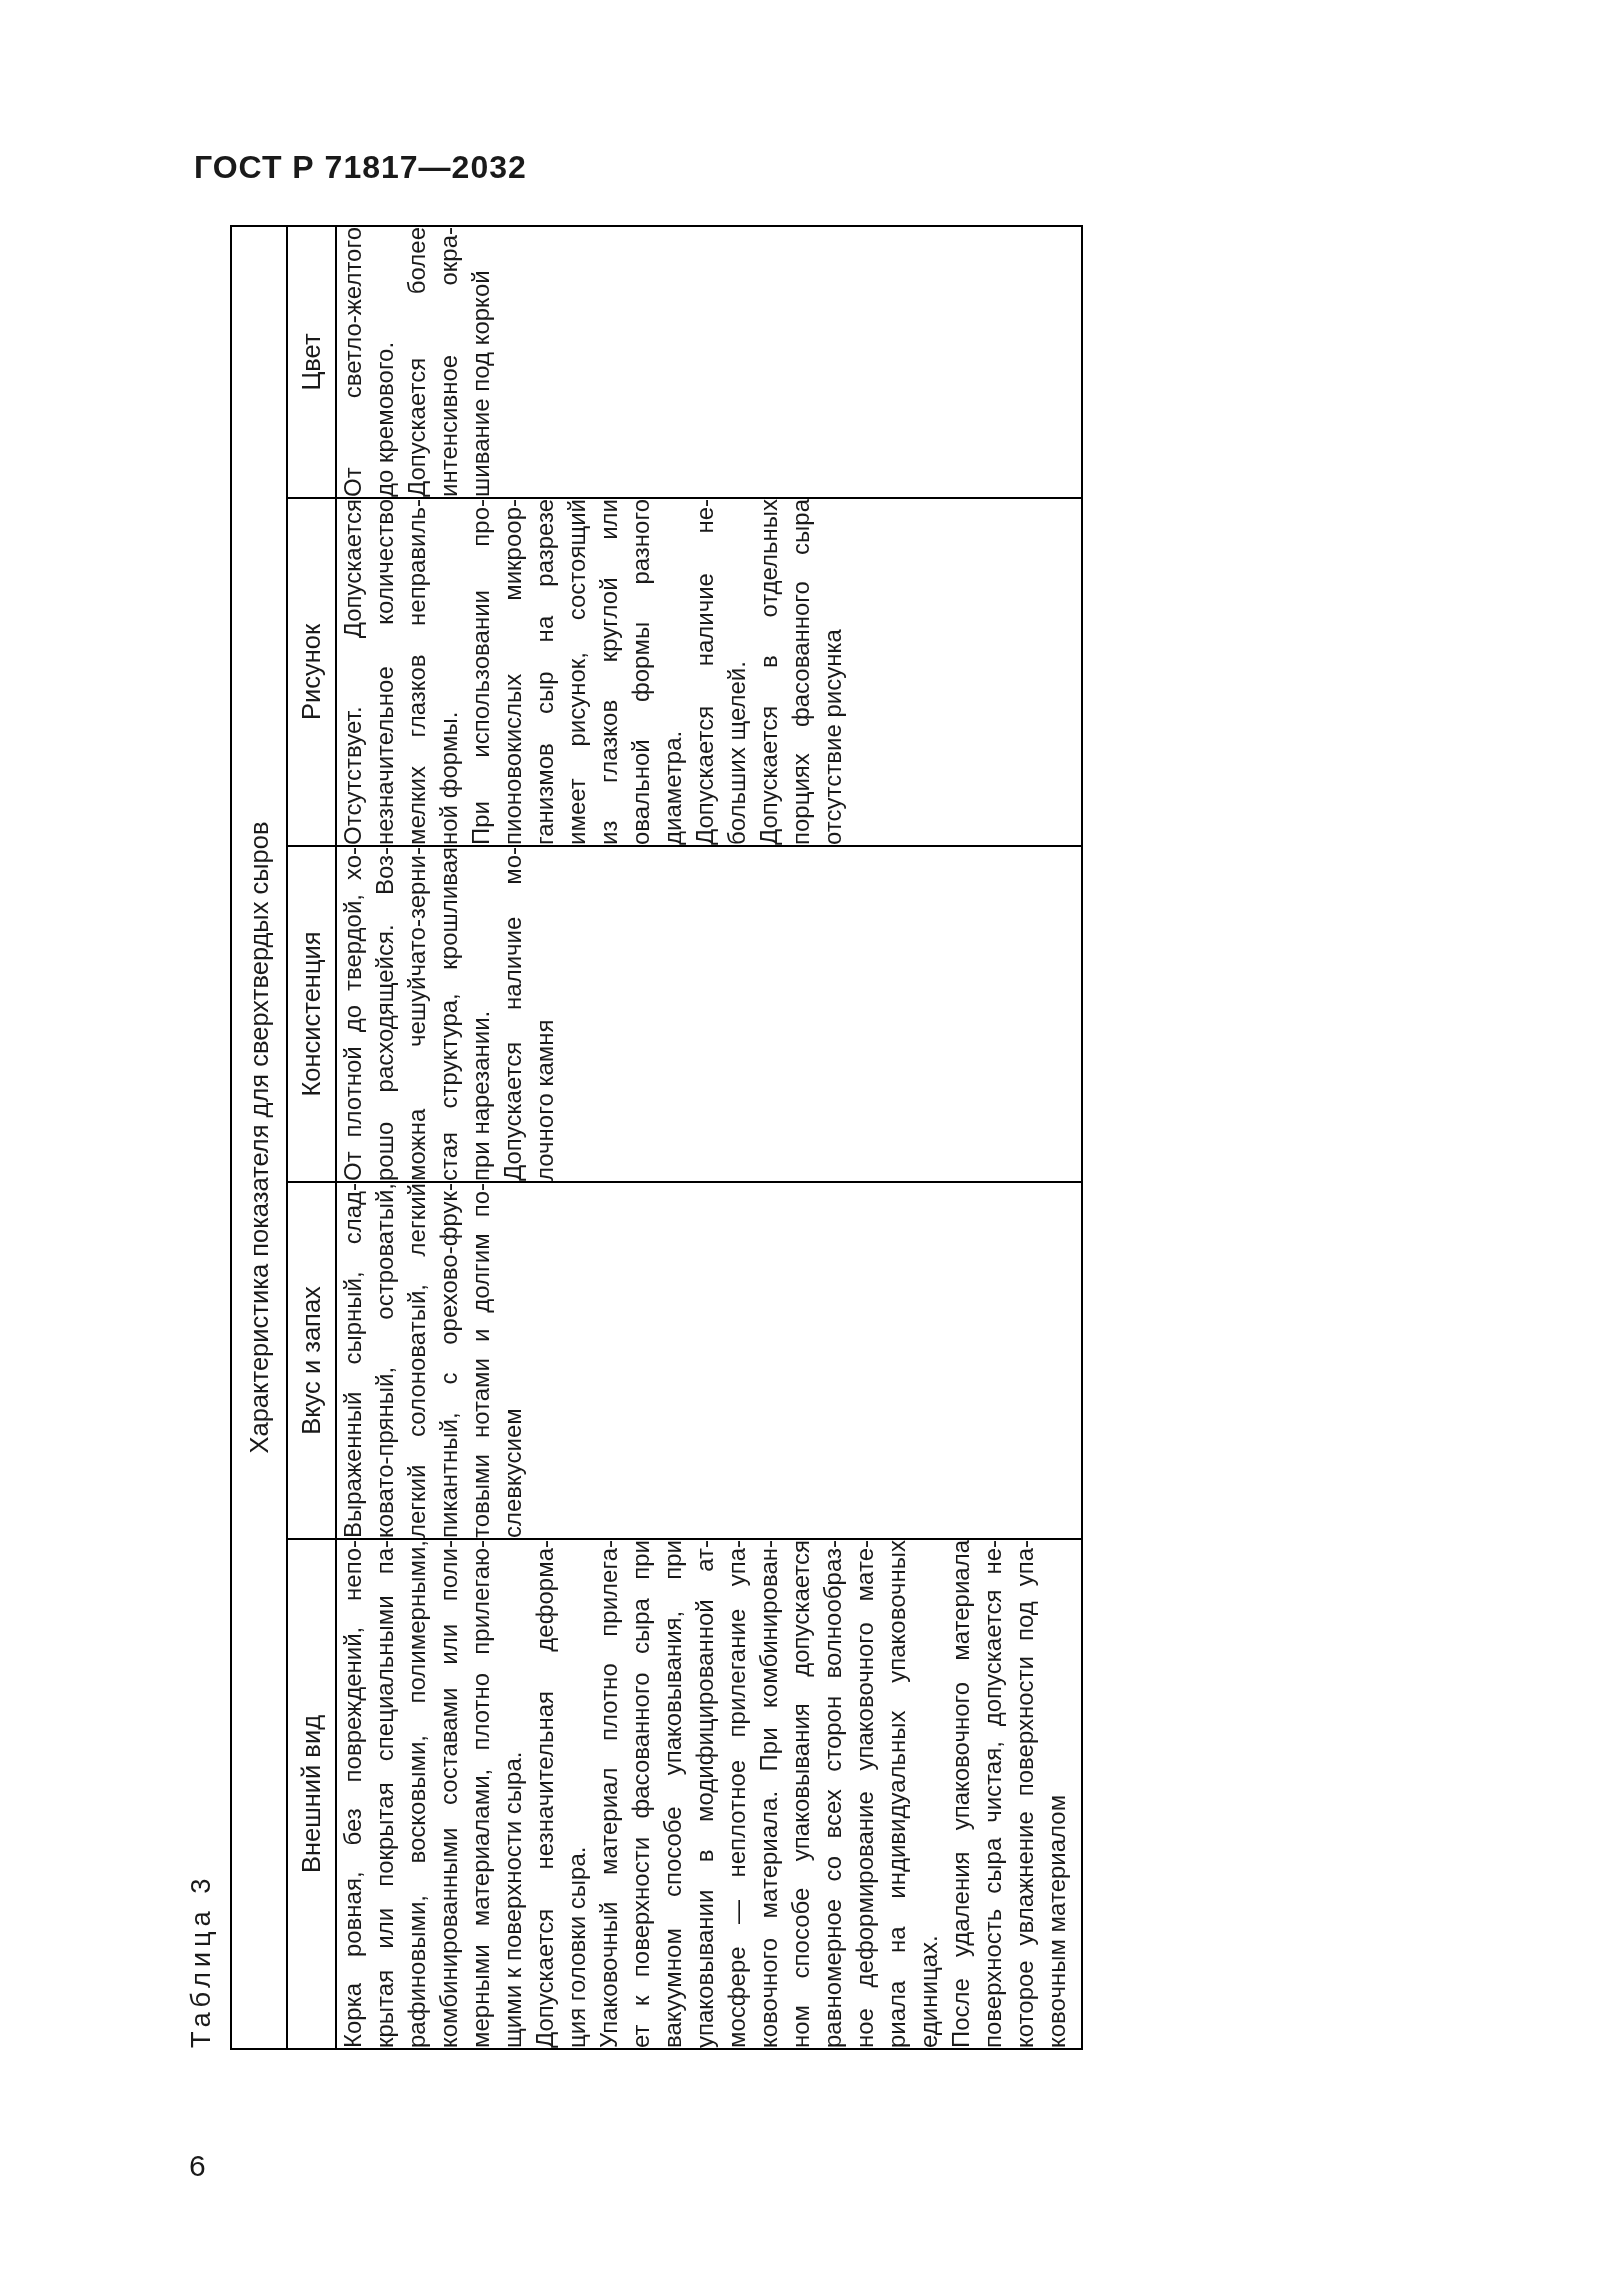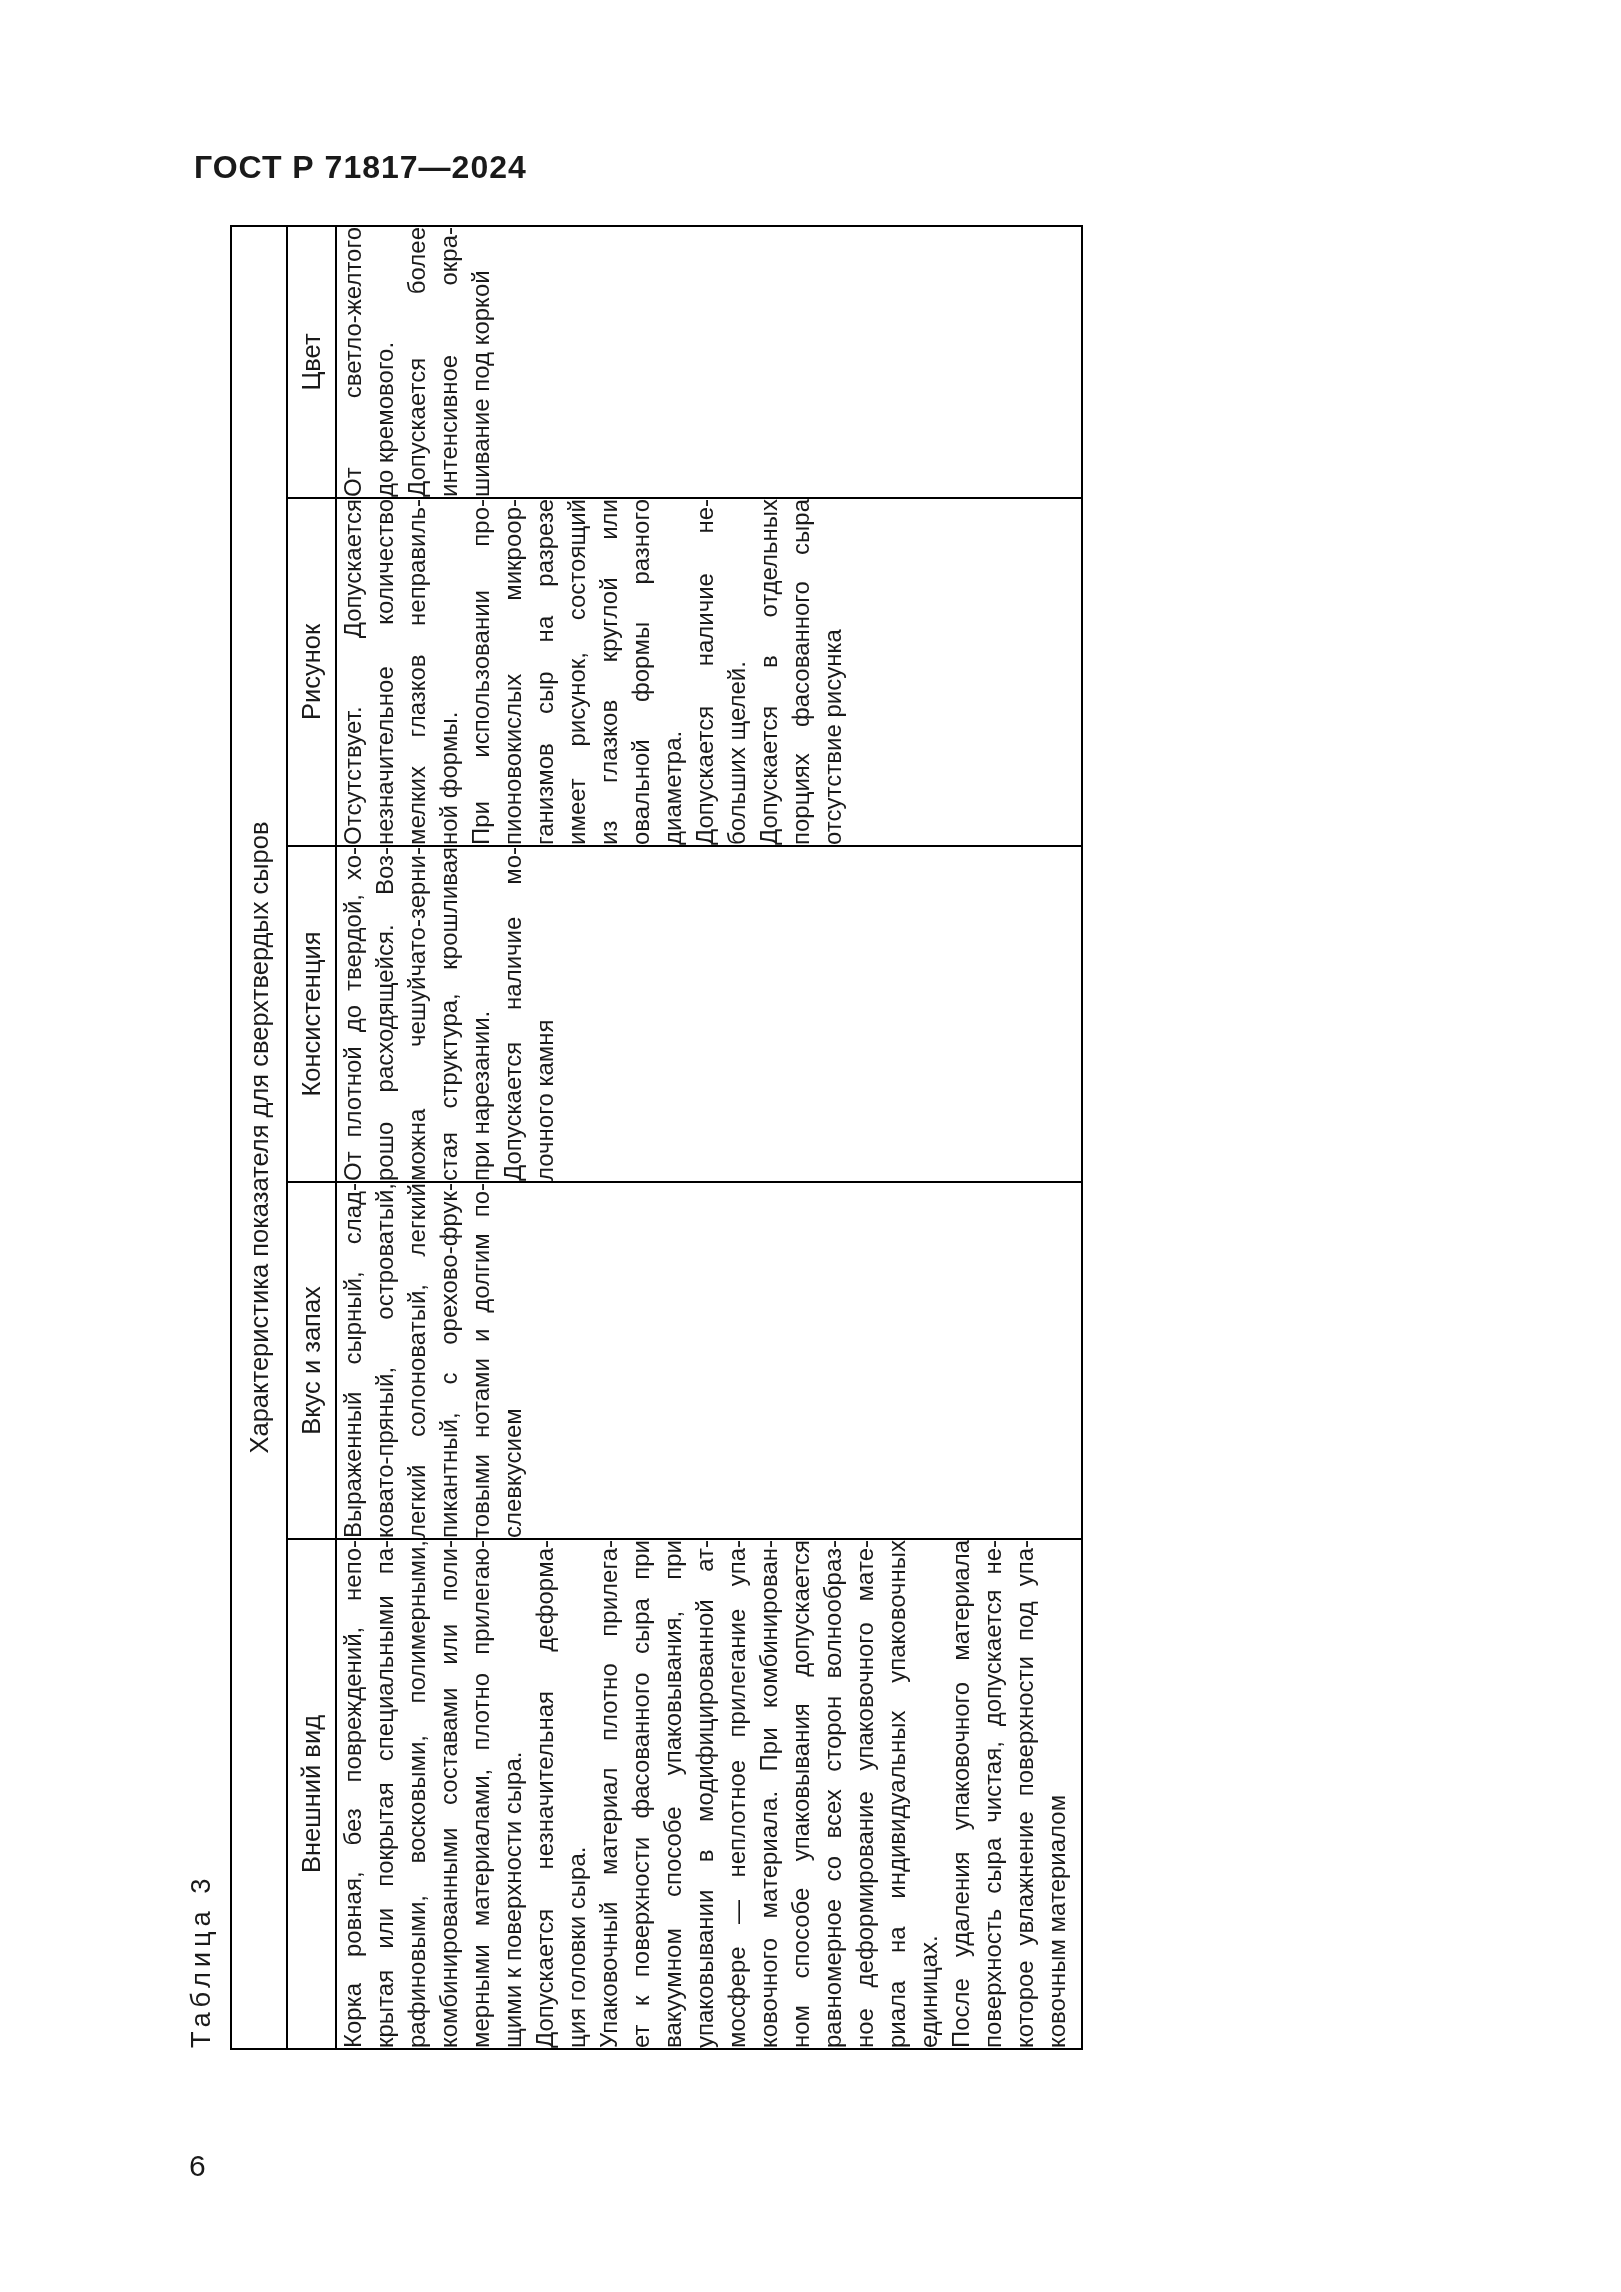--- a/index.html
+++ b/index.html
@@ -66,21 +66,21 @@
   }
   .ln.j{
     white-space:normal;
     text-align:justify;
     text-align-last:justify;
   }
 </style>
 </head>
 <body>
 
-<div class="doc-header">ГОСТ Р 71817—2024</div>
+<div class="doc-header">ГОСТ Р 71817—2032</div>
 
 <div class="table-area">
   <div class="rotated">
     <div class="table-caption">Таблица 3</div>
     <table class="gost">
       <colgroup>
         <col style="width:510px">
         <col style="width:357px">
         <col style="width:336px">
         <col style="width:348px">

